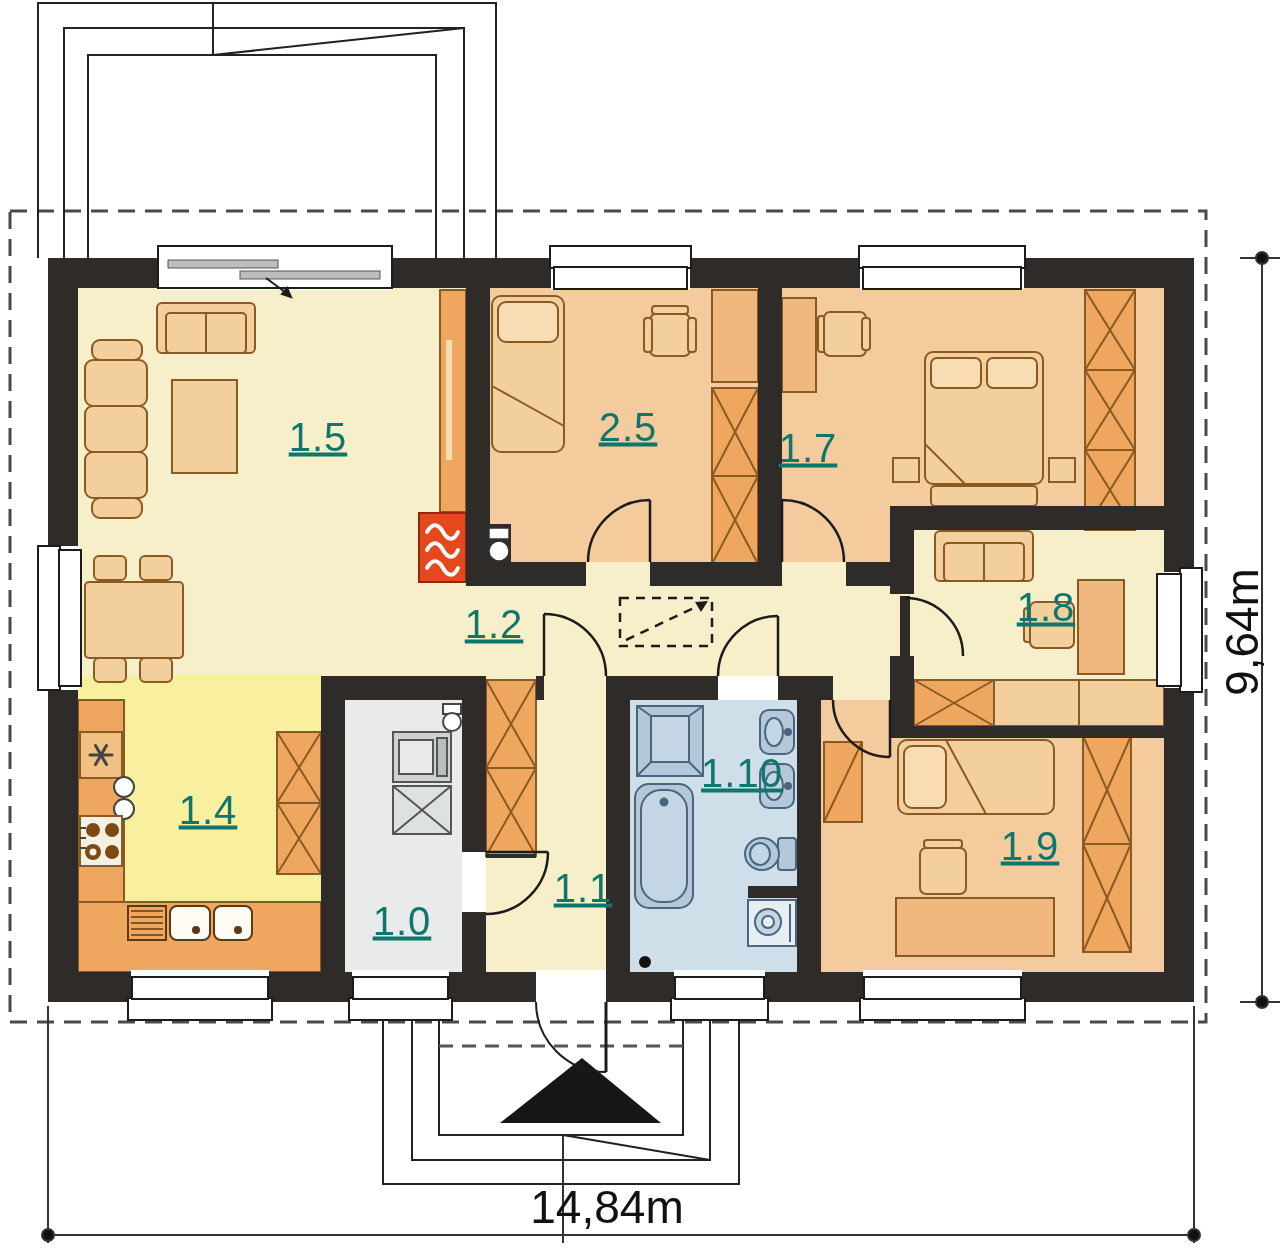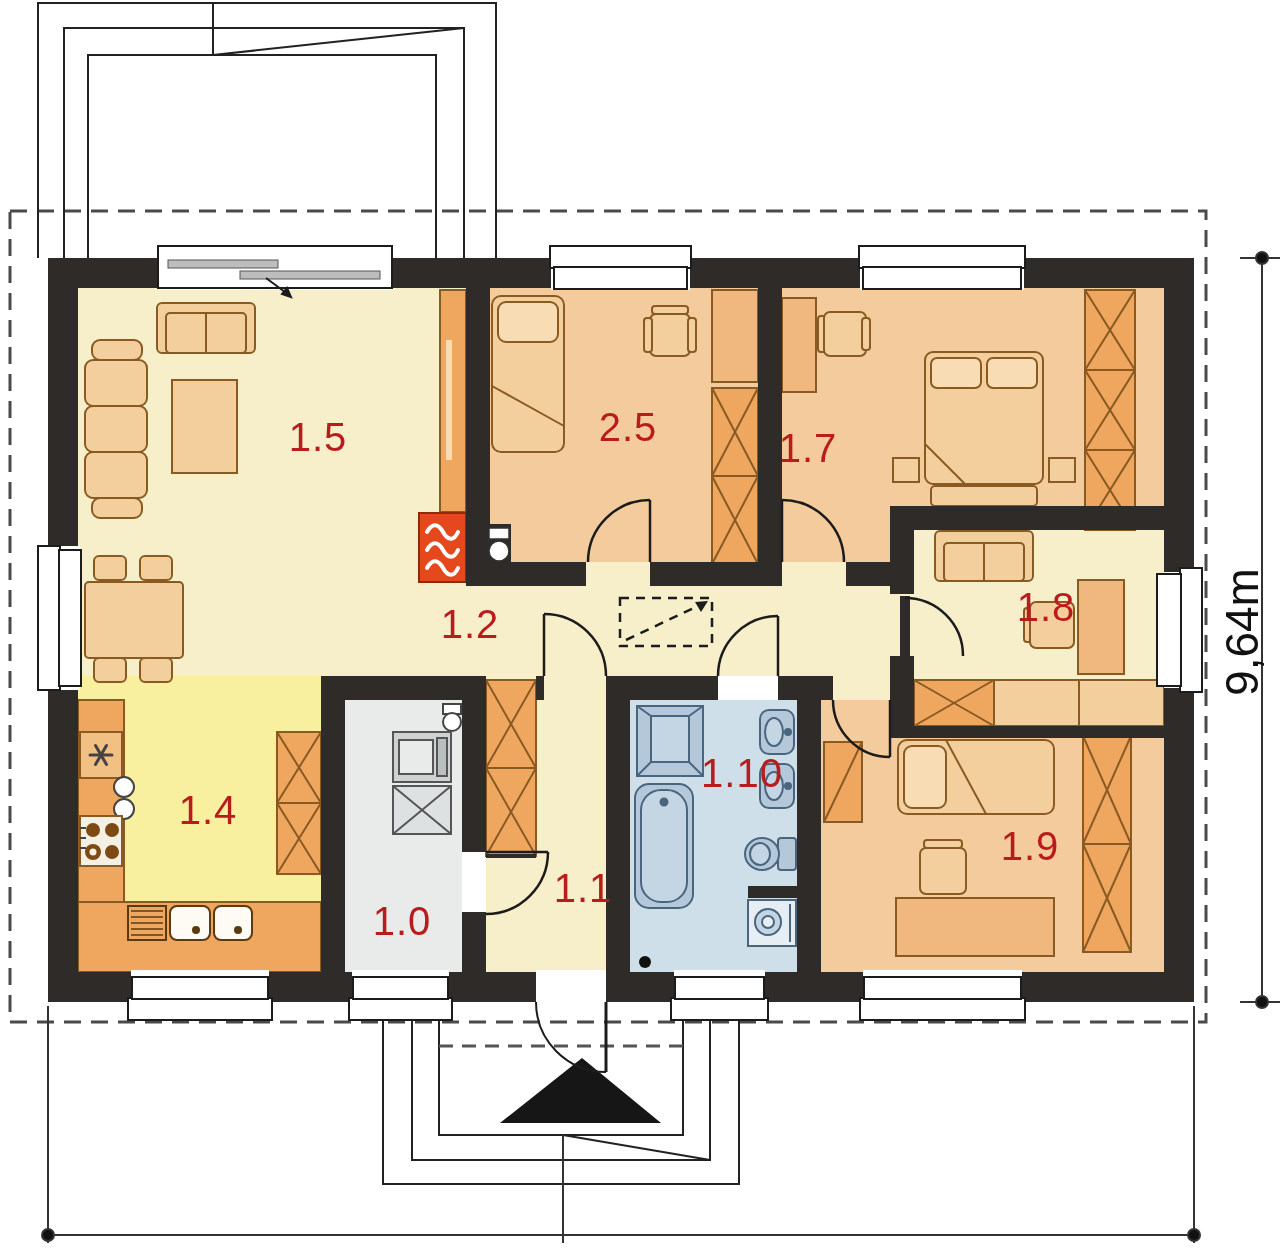--- a/index.html
+++ b/index.html
@@ -1,20 +1,20 @@
 <!DOCTYPE html>
 <html style="--wall: #2f2b28; --outline: #1c1c1c; --cream: #f6efca; --peach: #f3cb9d; --furn: #f4cf9e; --furnLight: #f7dcb4; --orange: #efa75f; --desk: #f0b87e; --yellow: #f8ef9f; --grayRoom: #e9ebeb; --grayEquip: #ced2d2; --blueRoom: #cfdfe9; --fixture: #b4c8da; --fixtureStroke: #4a667f; --red: #e6481d; --furnStroke: #8a5a23; --dimLine: #333333;"><head>
 <meta charset="utf-8">
 <style>
   html,body{margin:0;padding:0;background:#ffffff;}
   .stage{position:relative;width:1280px;height:1248px;background:#fff;overflow:hidden;
          font-family:"Liberation Sans", sans-serif;}
   .stage svg{position:absolute;left:0;top:0;}
   .room-label{position:absolute;transform:translate(-50%,-50%);
-      font:400 40px "Liberation Sans",sans-serif;color:#b91c1c;letter-spacing:1px;white-space:nowrap;}
+      font:400 40px "Liberation Sans",sans-serif;color:#0f766e;letter-spacing:1px;white-space:nowrap;text-decoration:underline;}
   .dim-label{position:absolute;transform:translate(-50%,-50%);
       font:400 46px "Liberation Sans",sans-serif;color:#111;white-space:nowrap;}
   .dim-label.vertical{transform:translate(-50%,-50%) rotate(-90deg);}
 </style>
 </head>
 <body>
 
 <div class="stage">
 <svg width="1280" height="1248" viewBox="0 0 1280 1248">
 
@@ -428,22 +428,23 @@
     <rect x="620" y="598" width="92" height="48"></rect>
     <line x1="626" y1="640" x2="700" y2="605"></line>
   </g>
   <polygon points="708,601 695,602 701,612" fill="#1c1c1c"></polygon>
 
 </svg>
 
   <div class="room-label" style="left:318px;top:437px">1.5</div>
   <div class="room-label" style="left:628px;top:427px">2.5</div>
   <div class="room-label" style="left:808px;top:448px">1.7</div>
-  <div class="room-label" style="left:470px;top:624px">1.2</div>
+  <div class="room-label" style="left:494px;top:624px">1.2</div>
   <div class="room-label" style="left:1046px;top:607px">1.8</div>
   <div class="room-label" style="left:208px;top:810px">1.4</div>
   <div class="room-label" style="left:402px;top:921px">1.0</div>
   <div class="room-label" style="left:583px;top:888px">1.1</div>
   <div class="room-label" style="left:742px;top:773px">1.10</div>
   <div class="room-label" style="left:1030px;top:846px">1.9</div>
 
+  <div class="dim-label" style="left:607px;top:1207px">14,84m</div>
   <div class="dim-label vertical" style="left:1242px;top:632px">9,64m</div>
 </div>
 
 </body></html>

